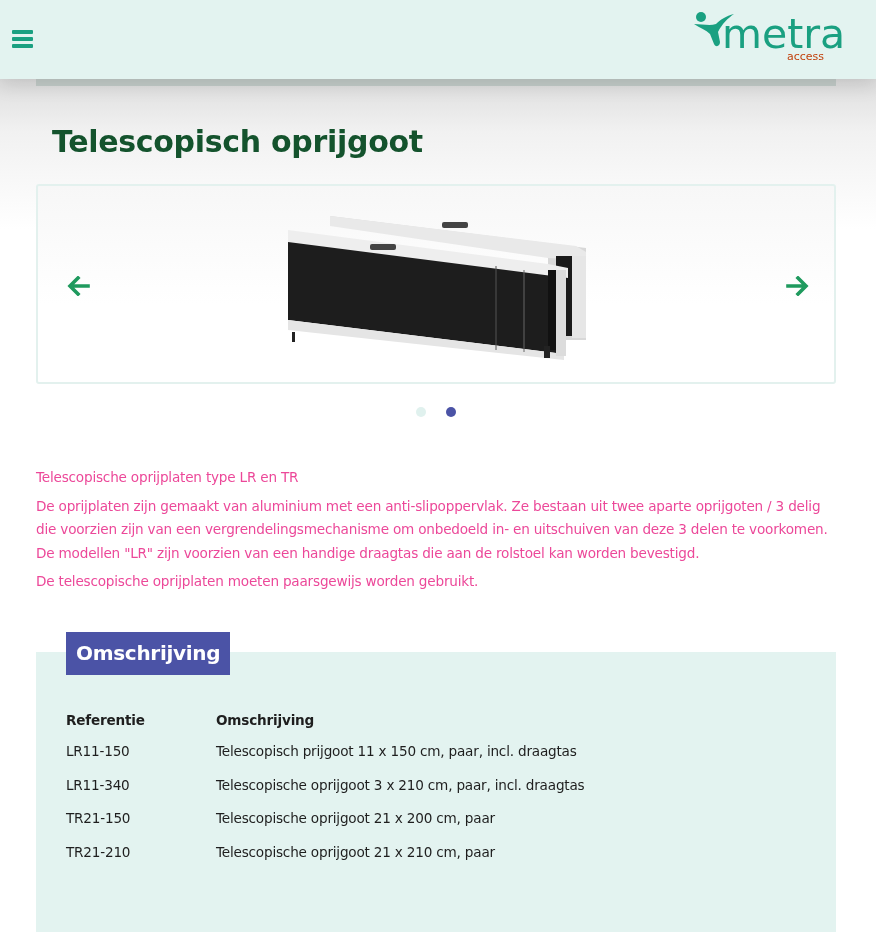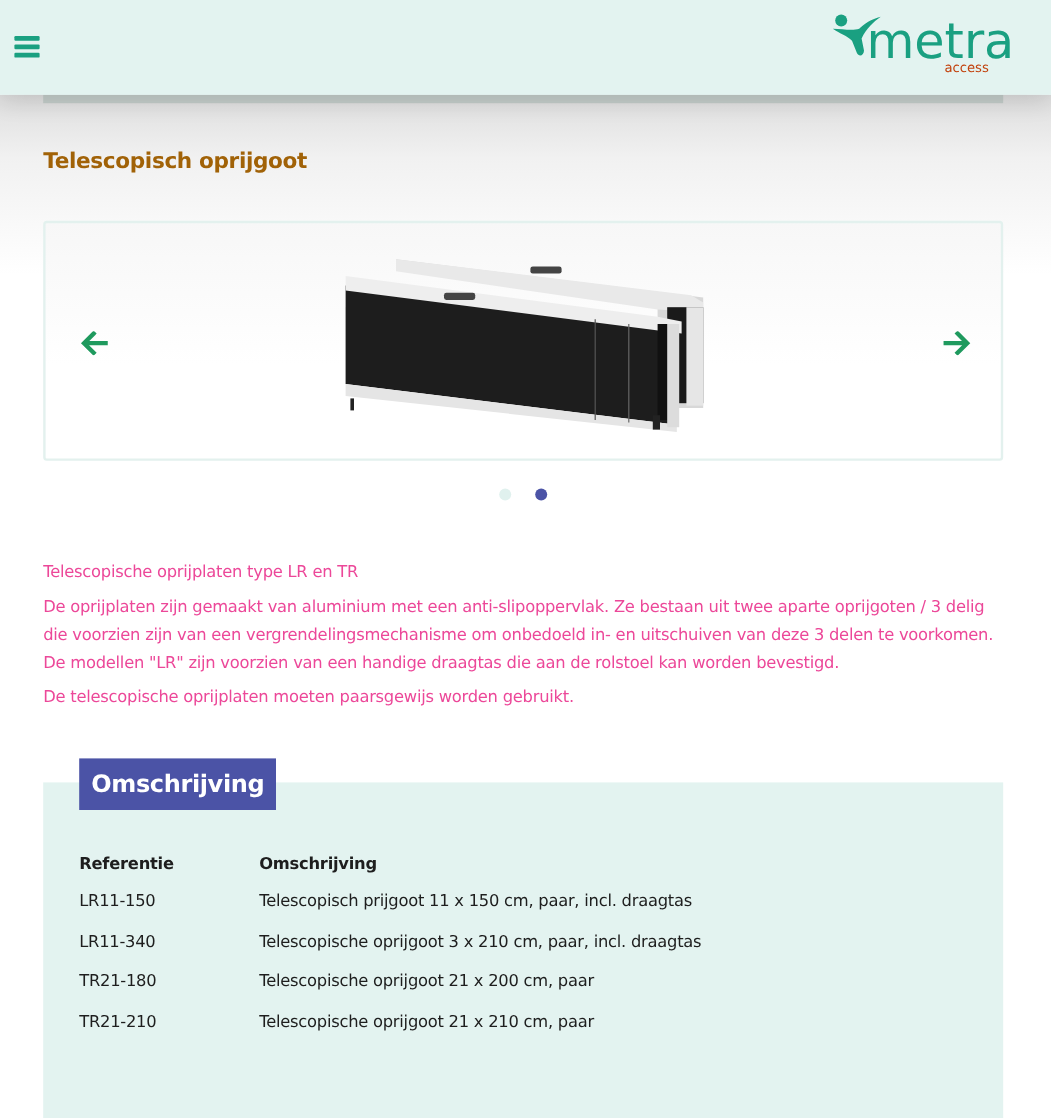--- a/index.html
+++ b/index.html
@@ -35,23 +35,23 @@
     color: #1aa081; line-height: 40px; font-weight: normal;
   }
   .logo-sub {
     position: absolute; left: 95px; top: 40px;
     font-family: "DejaVu Sans", sans-serif; font-size: 11px; color: #c2410c; line-height: 14px;
   }
 
   .content { position: absolute; left: 0; top: 0; width: 876px; height: 932px; z-index: 2; }
 
   .page-title {
-    position: absolute; left: 36px; top: 124px;
-    font-family: "DejaVu Sans", sans-serif; font-weight: bold; font-size: 18px;
-    color: #a16207; letter-spacing: -0.3px;
+    position: absolute; left: 52px; top: 124px;
+    font-family: "DejaVu Sans", sans-serif; font-weight: bold; font-size: 30px;
+    color: #14532d; letter-spacing: -0.3px;
   }
 
   
   .carousel {
     position: absolute; left: 36px; top: 184px; width: 800px; height: 200px;
     border: 2px solid #e3f1ee; border-radius: 3px;
     background: linear-gradient(to bottom, #f7f7f7 0%, #ffffff 60%);
   }
   .arrow { position: absolute; top: 90px; width: 24px; height: 20px; cursor: pointer; }
   .arrow-prev { left: 28px; }
@@ -167,21 +167,21 @@
     <tbody>
       <tr>
         <td>LR11-150</td>
         <td>Telescopisch prijgoot 11 x 150 cm, paar, incl. draagtas</td>
       </tr>
       <tr>
         <td>LR11-340</td>
         <td>Telescopische oprijgoot 3 x 210 cm, paar, incl. draagtas</td>
       </tr>
       <tr>
-        <td>TR21-180</td>
+        <td>TR21-150</td>
         <td>Telescopische oprijgoot 21 x 200 cm, paar</td>
       </tr>
       <tr>
         <td>TR21-210</td>
         <td>Telescopische oprijgoot 21 x 210 cm, paar</td>
       </tr>
     </tbody>
   </table>
 </main>
 

